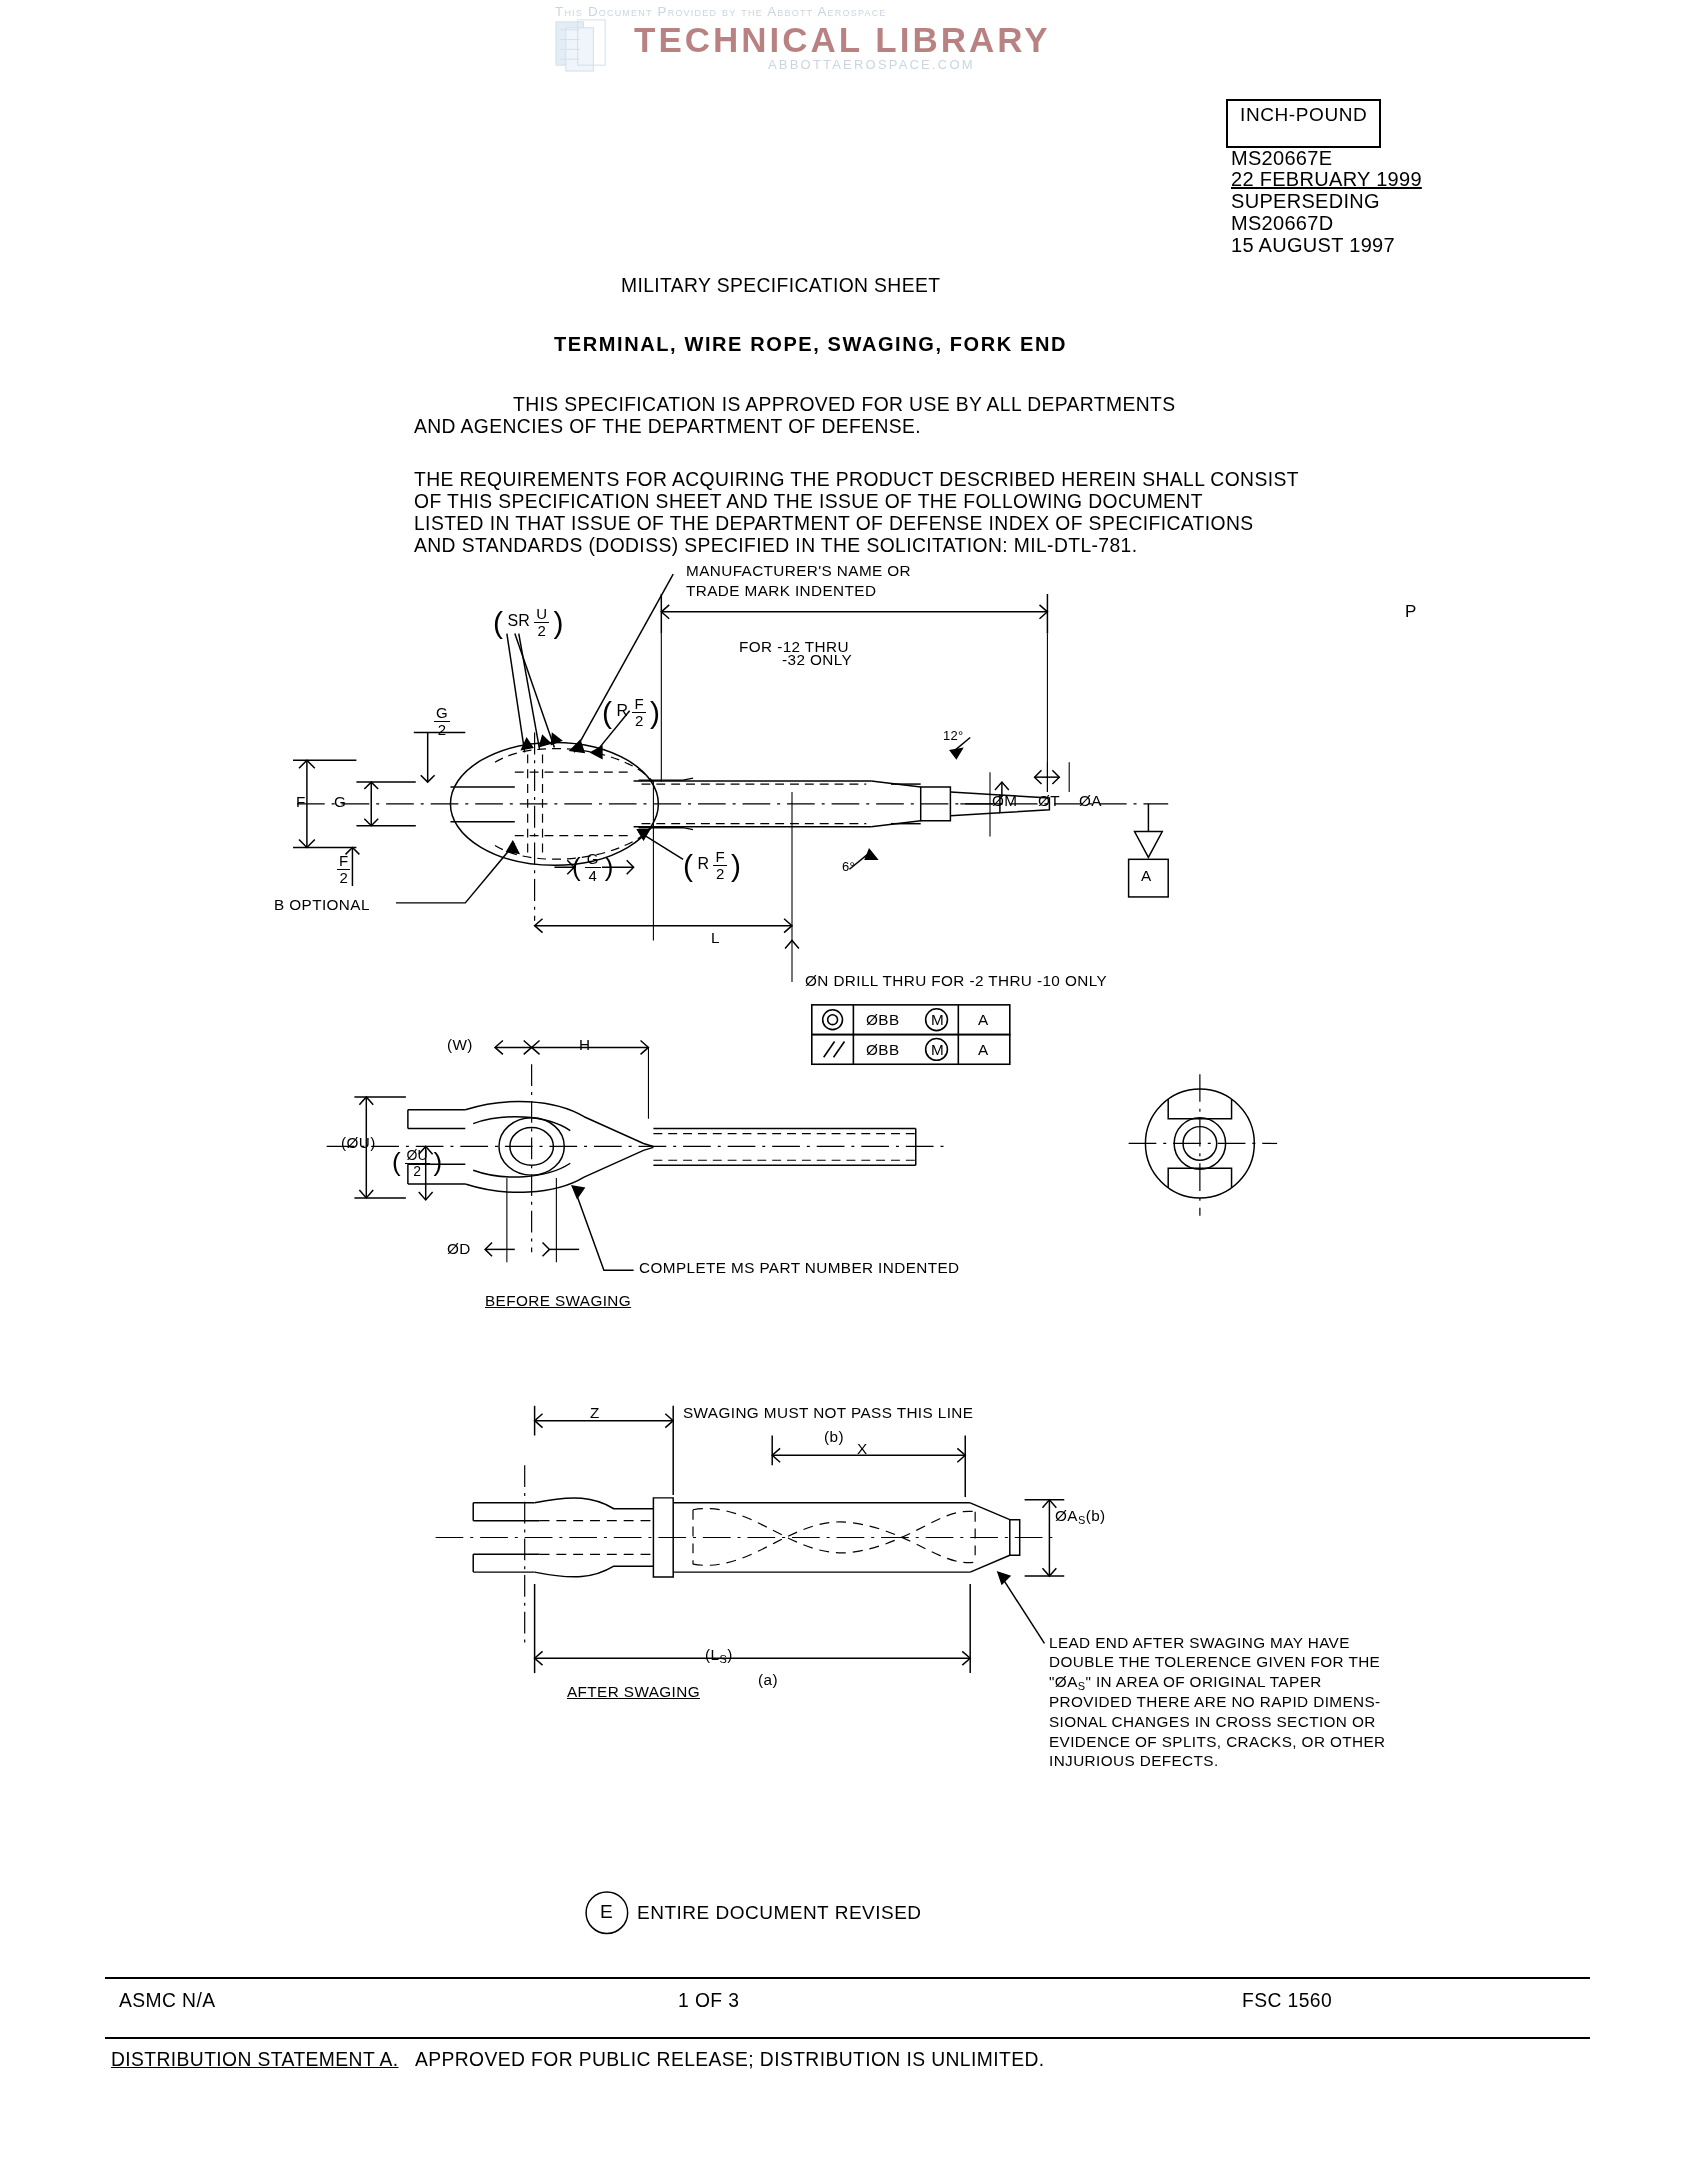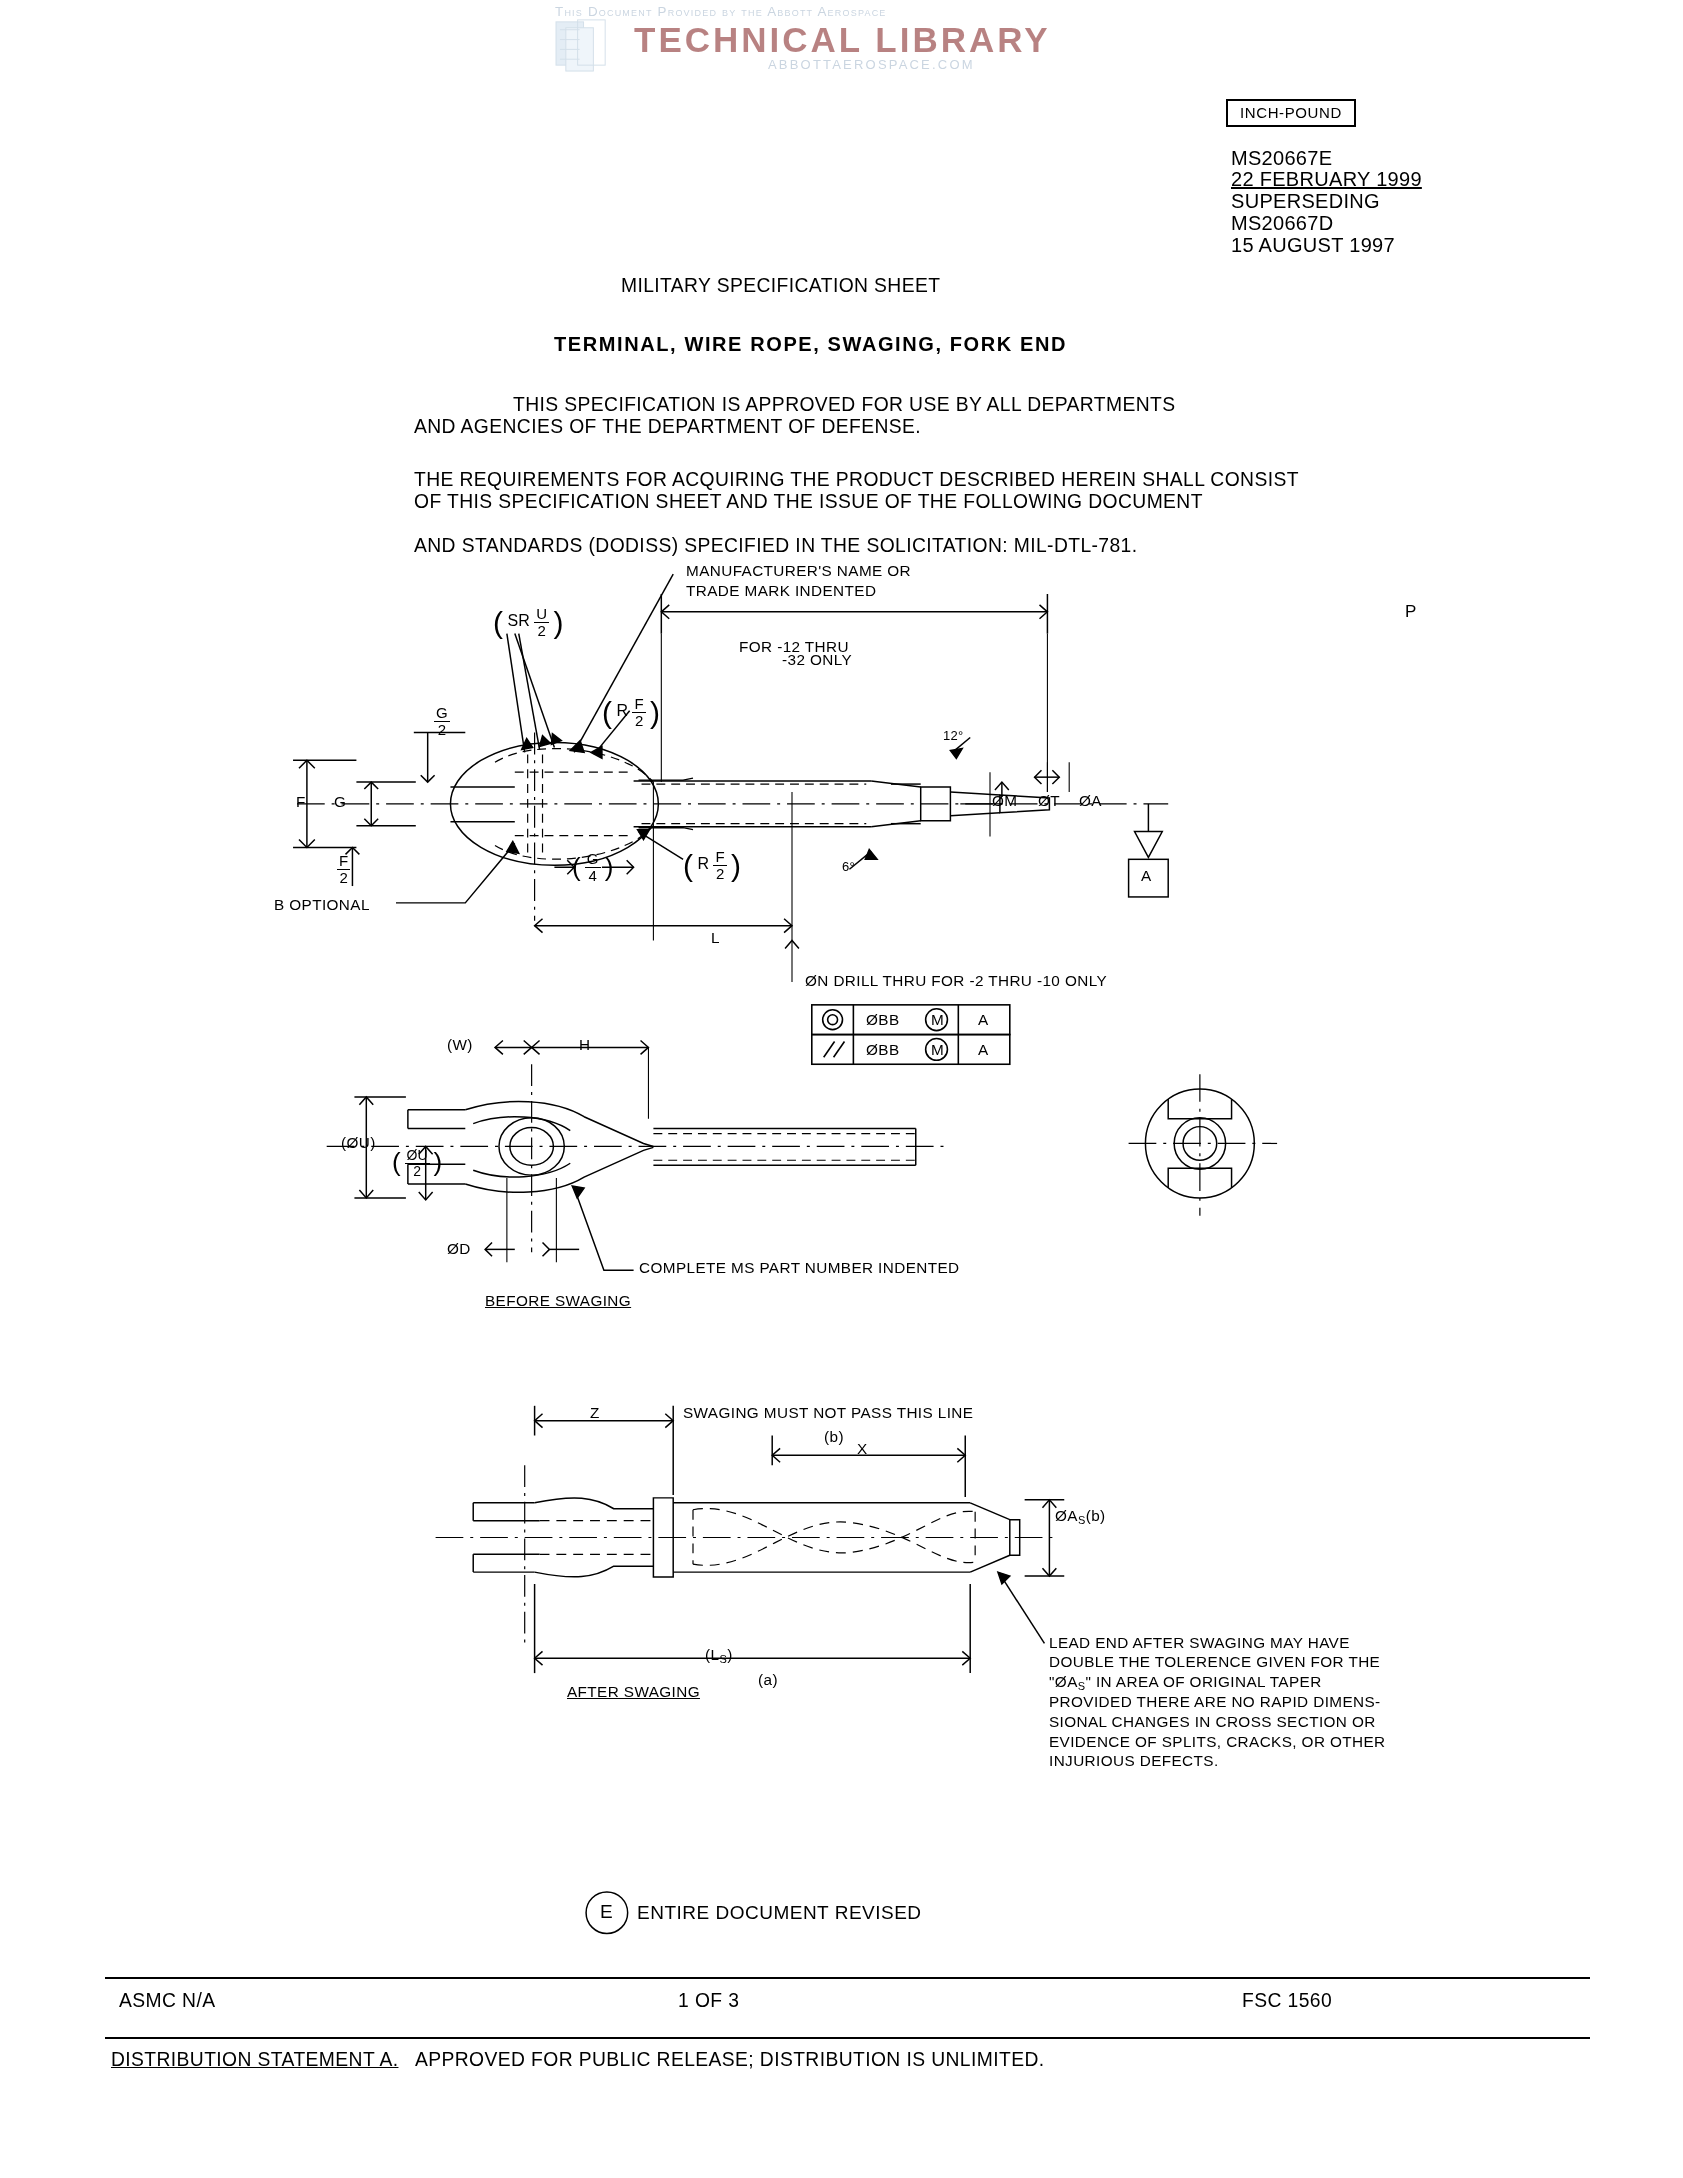--- a/index.html
+++ b/index.html
@@ -49,22 +49,22 @@
   }
   #watermark .wm-logo {
     position: absolute; left: 15px; top: 14px;
     width: 71px; height: 59px;
   }
 
   
   #inch-pound-box {
     left: 1226px; top: 99px;
     border: 2px solid #000;
-    padding: 3px 12px 4px 12px;
-    font-size: 15px;
+    padding: 3px 12px 20px 12px;
+    font-size: 19px;
     letter-spacing: 0.6px;
     text-align: right;
   }
   .hdr-line { left: 1231px; font-size: 20px; letter-spacing: 0.3px; }
 
   
   .txt { font-size: 19.3px; letter-spacing: 0.4px; }
   .txt-b { font-size: 20px; font-weight: bold; letter-spacing: 1.6px; }
   .small { font-size: 15.3px; letter-spacing: 0.4px; }
   .tiny { font-size: 13px; letter-spacing: 0.3px; }
@@ -110,20 +110,21 @@
   <div class="abs hdr-line" style="top:234px;">15 AUGUST 1997</div>
 
   <div class="abs txt" style="left:621px; top:275px;">MILITARY  SPECIFICATION  SHEET</div>
   <div class="abs txt-b" style="left:554px; top:333px;">TERMINAL,  WIRE  ROPE,  SWAGING,  FORK  END</div>
 
   <div class="abs txt" style="left:513px; top:394px;">THIS  SPECIFICATION  IS  APPROVED  FOR  USE  BY  ALL  DEPARTMENTS</div>
   <div class="abs txt" style="left:414px; top:416px;">AND  AGENCIES  OF  THE  DEPARTMENT  OF  DEFENSE.</div>
 
   <div class="abs txt" style="left:414px; top:491px;">OF  THIS  SPECIFICATION  SHEET  AND  THE  ISSUE  OF  THE  FOLLOWING  DOCUMENT</div>
   <div class="abs txt" style="left:414px; top:469px;">THE  REQUIREMENTS  FOR  ACQUIRING  THE  PRODUCT  DESCRIBED  HEREIN  SHALL  CONSIST</div>
+  <div class="abs txt" style="left:414px; top:513px;">LISTED  IN  THAT  ISSUE  OF  THE  DEPARTMENT  OF  DEFENSE  INDEX  OF  SPECIFICATIONS</div>
   <div class="abs txt" style="left:414px; top:535px;">AND  STANDARDS  (DODISS)  SPECIFIED  IN  THE  SOLICITATION:  MIL-DTL-781.</div>
 
   <svg class="dwg" width="1683" height="2178" viewBox="0 0 1700 2200" style="pointer-events:none;">
     <g stroke="#000" fill="none" stroke-width="1.5">
 
       <path d="M455,795 L520,795"></path>
       <path d="M455,830 L520,830"></path>
 
       <ellipse cx="560" cy="812" rx="105" ry="62" stroke-dasharray="0"></ellipse>
 

